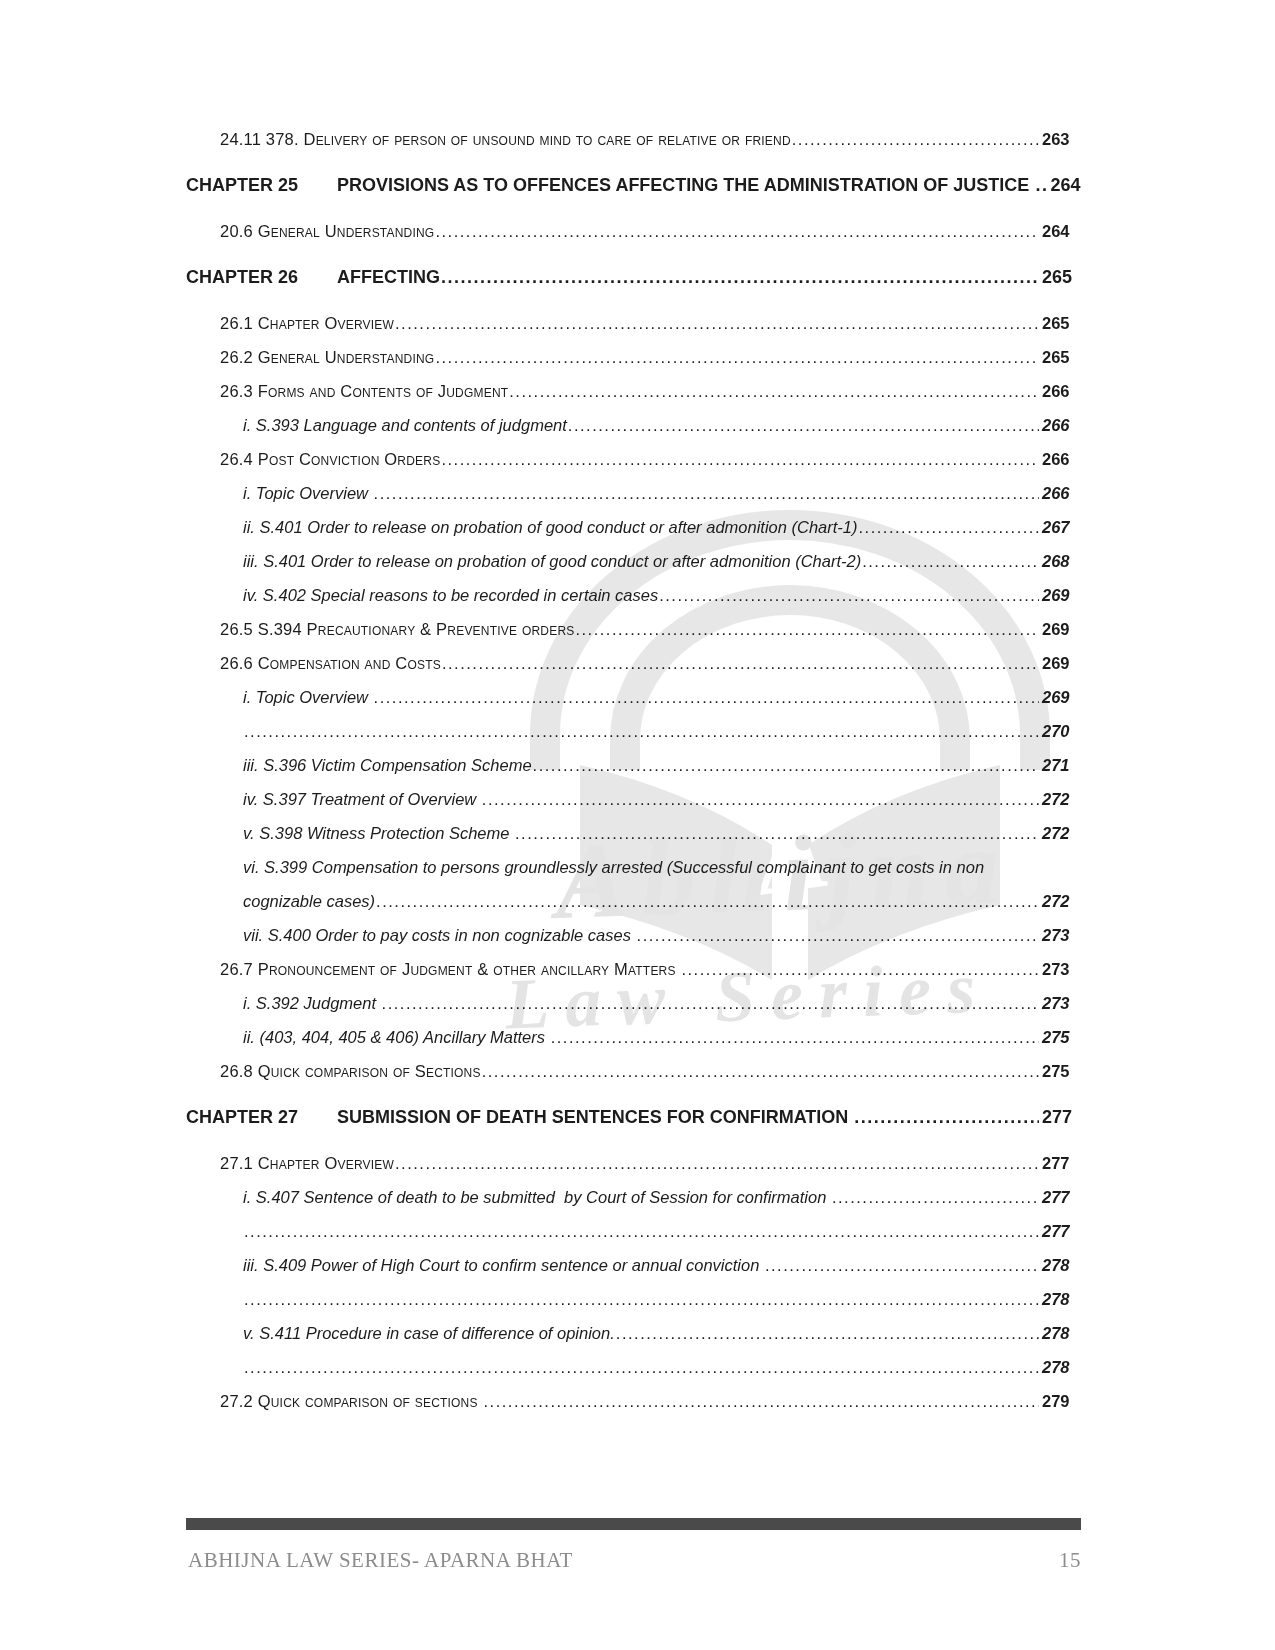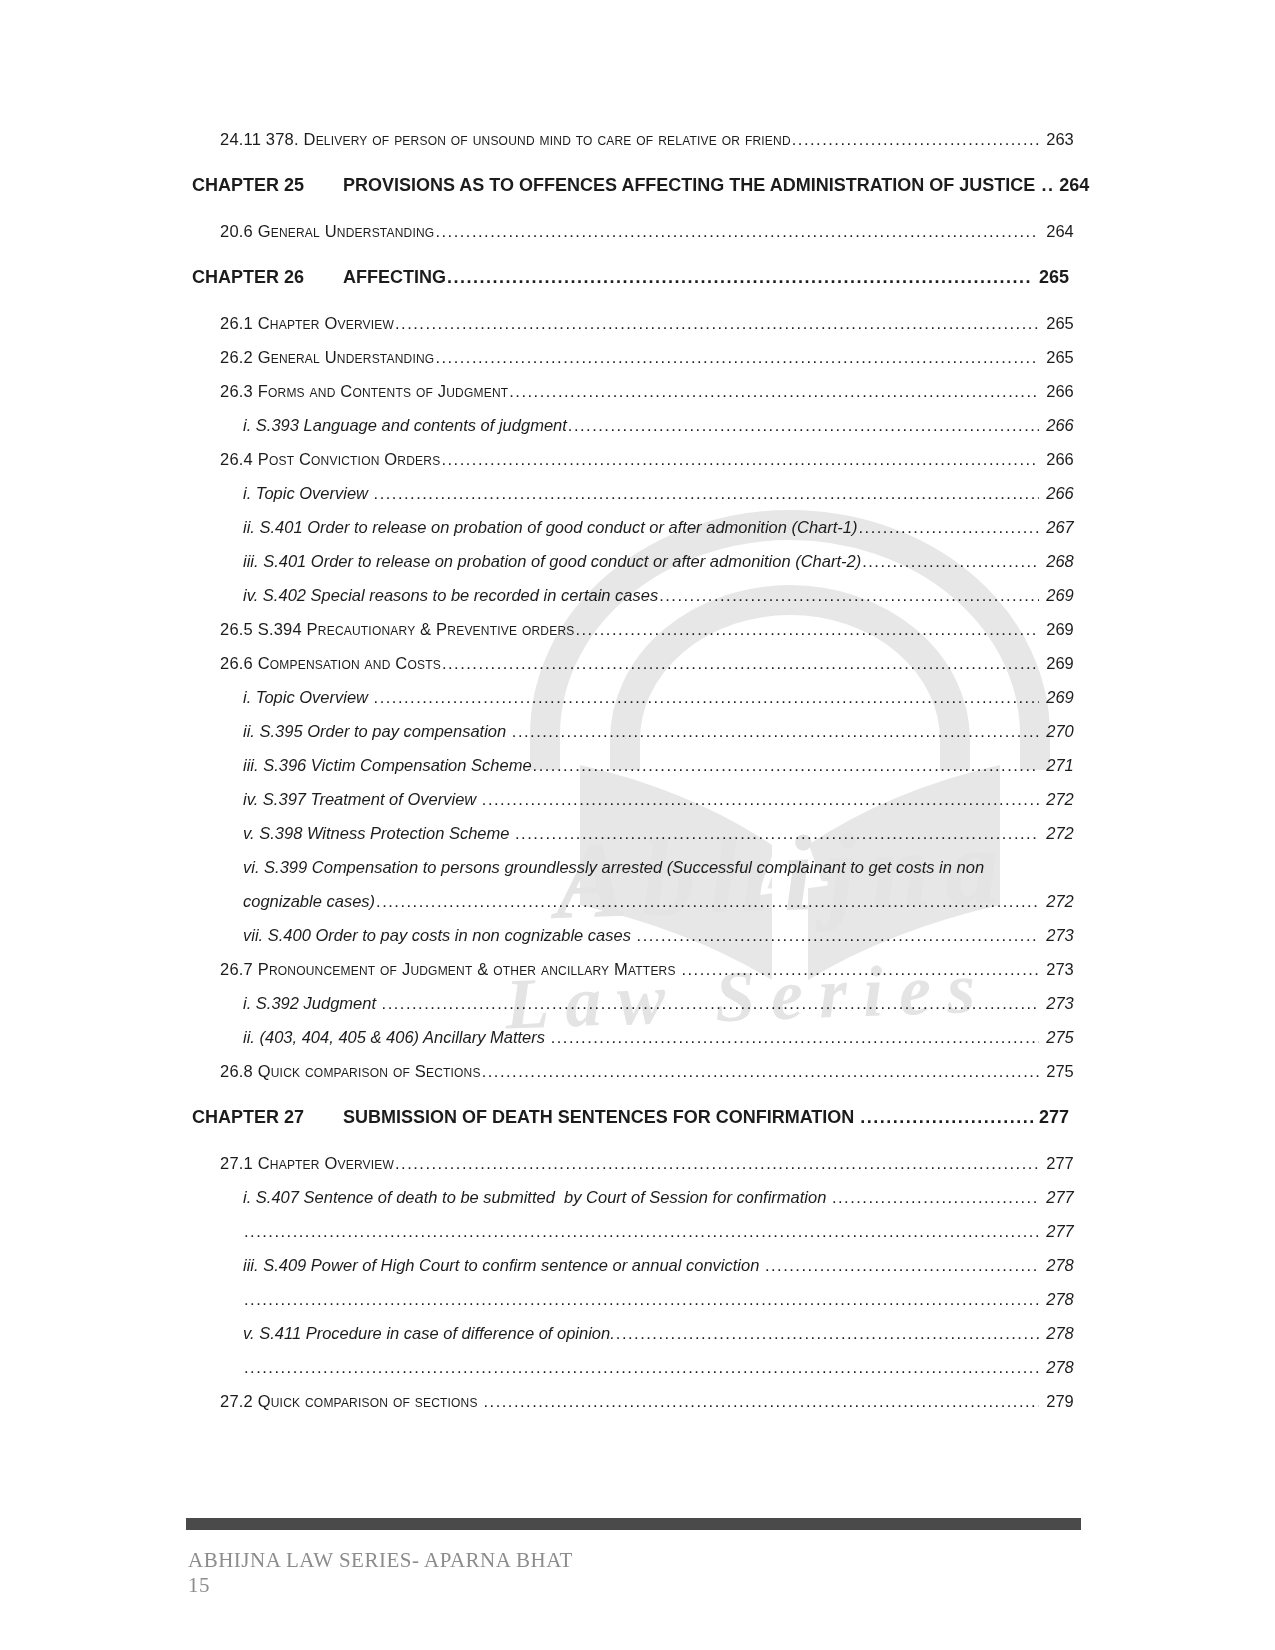--- a/index.html
+++ b/index.html
@@ -29,44 +29,44 @@
     display:flex;align-items:baseline;
     height:34px;line-height:34px;
     font-size:16.5px;
     white-space:nowrap;
   }
   .row .txt{white-space:pre;}
   .row.section{padding-left:34px;}
   .row.section .txt{font-variant:small-caps;letter-spacing:0.2px;}
   .row.sub{padding-left:57px;font-style:italic;}
   .row.chapter{
-    font-weight:bold;font-size:18px;margin:12px 6px;
+    font-weight:bold;font-size:18px;margin:12px 0;
   }
   .chnum{display:inline-block;width:151px;flex:none;}
   .leader{
     flex:1;overflow:hidden;margin:0 3px 0 1px;
     min-width:12px;
   }
   .leader::after{
     content:"..........................................................................................................................................................................................................";
     letter-spacing:1.5px;font-style:normal;
   }
   .row.chapter .leader::after{font-weight:bold;}
-  .pagenum{flex:none;min-width:36px;text-align:center;font-style:normal;}
+  .pagenum{flex:none;min-width:36px;text-align:left;font-style:normal;font-weight:bold;}
   .row.sub .pagenum{font-style:italic;}
   
   .footer-bar{
     position:absolute;left:186px;top:1518px;width:895px;height:12px;
     background:#4a4a4a;z-index:1;
   }
   .footer-text{
     position:absolute;left:188px;top:1548px;width:893px;z-index:1;
     display:flex;justify-content:space-between;align-items:baseline;
     font-family:"Liberation Serif",serif;
-    font-size:21px;color:#8c8c8c;letter-spacing:0.5px;flex-direction:column;
+    font-size:21px;color:#8c8c8c;letter-spacing:0.5px;
   }
 </style>
 </head>
 <body>
 
 <div class="watermark">
   <svg width="560" height="560" viewBox="0 0 560 560" style="position:absolute;left:510px;top:435px;" aria-hidden="true">
     <g fill="none" stroke="#e7e7e7" stroke-width="30">
       <path d="M35 335 L35 300 A245 210 0 0 1 525 300 L525 335"></path>
       <path d="M115 335 L115 305 A165 140 0 0 1 445 305 L445 335"></path>
@@ -158,21 +158,20 @@
       <span class="txt">26.6 Compensation and Costs</span>
       <span class="leader"></span>
       <span class="pagenum">269</span>
     </div>
     <div class="row sub">
       <span class="txt">i. Topic Overview </span>
       <span class="leader"></span>
       <span class="pagenum">269</span>
     </div>
     <div class="row sub">
-      <span class="txt">ii. S.395 Order to pay compensation </span>
       <span class="leader"></span>
       <span class="pagenum">270</span>
     </div>
     <div class="row sub">
       <span class="txt">iii. S.396 Victim Compensation Scheme</span>
       <span class="leader"></span>
       <span class="pagenum">271</span>
     </div>
     <div class="row sub">
       <span class="txt">iv. S.397 Treatment of Overview </span>

